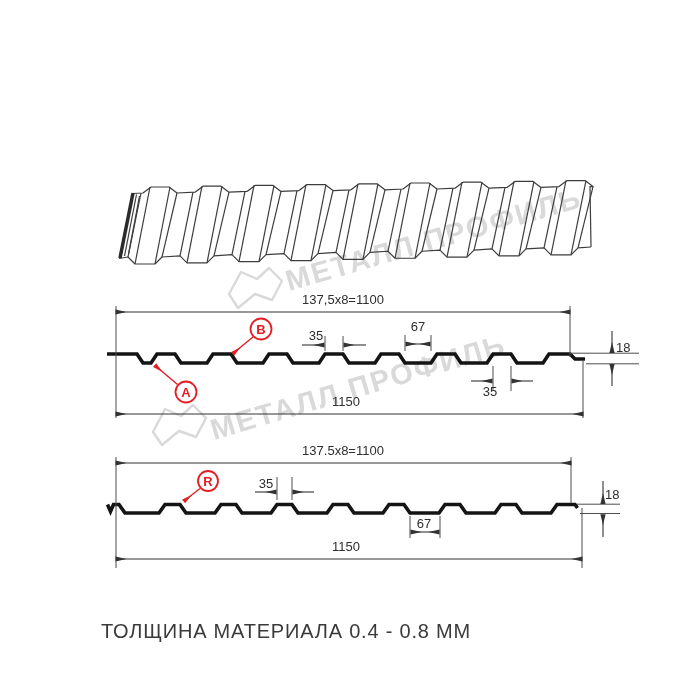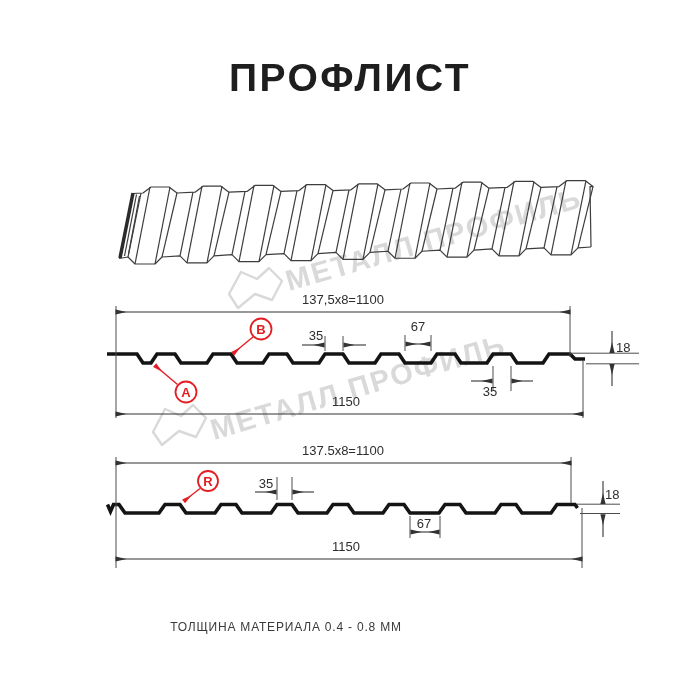--- a/index.html
+++ b/index.html
@@ -3,38 +3,37 @@
 <meta charset="utf-8">
 <style>
   html,body{margin:0;padding:0;background:#ffffff;}
   #canvas{position:relative;width:700px;height:700px;background:#fff;overflow:hidden;
           font-family:"Liberation Sans",sans-serif;}
   .title{position:absolute;top:56px;left:0;width:700px;text-align:center;
          font-size:39px;font-weight:bold;letter-spacing:2.5px;color:#1e1e1e;}
   .subtitle{position:absolute;top:100px;left:0;width:700px;text-align:center;
          font-size:19px;font-weight:600;letter-spacing:1px;color:#2b2b2b;}
   .footer{position:absolute;top:620px;left:0;width:572px;text-align:center;
-         font-size:12px;font-weight:500;letter-spacing:0.8px;color:#3a3a3a;}
+         font-size:20px;font-weight:500;letter-spacing:0.8px;color:#3a3a3a;}
   svg{position:absolute;top:0;left:0;}
   .ext{stroke:#4d4d4d;stroke-width:1;fill:none;}
   .dim{stroke:#333;stroke-width:1.1;fill:none;}
   .prof{stroke:#141414;stroke-width:3.6;fill:none;stroke-linejoin:miter;}
   .sk{stroke:#3d3d3d;stroke-width:1.2;fill:none;stroke-linejoin:round;}
   .skb{stroke:#2b2b2b;stroke-width:3.5;fill:none;}
   text.d{font-family:"Liberation Sans",sans-serif;font-size:13px;fill:#2e2e2e;}
   text.lbl{font-family:"Liberation Sans",sans-serif;font-size:13px;font-weight:bold;}
   .redline{stroke-width:1.4;fill:none;}
   .wmt{font-family:"Liberation Sans",sans-serif;font-size:29px;font-weight:bold;letter-spacing:2px;}
 </style>
 </head>
 <body>
 
 <div id="canvas">
 
-  <div class="title">ПРОФЛИСТ</div>
 
   <svg width="700" height="700" viewBox="0 0 700 700">
     <defs>
       <marker id="arr" markerWidth="12" markerHeight="8" refX="11" refY="4" orient="auto-start-reverse" markerUnits="userSpaceOnUse">
         <path d="M0.5,4 L11.5,1.4 L11.5,6.6 Z" fill="#333"></path>
       </marker>
       <marker id="arrR" markerWidth="11" markerHeight="8" refX="10" refY="4" orient="auto-start-reverse" markerUnits="userSpaceOnUse">
         <path d="M0.5,4 L10.5,1.6 L10.5,6.4 Z" fill="#e31e24"></path>
       </marker>
     </defs>

